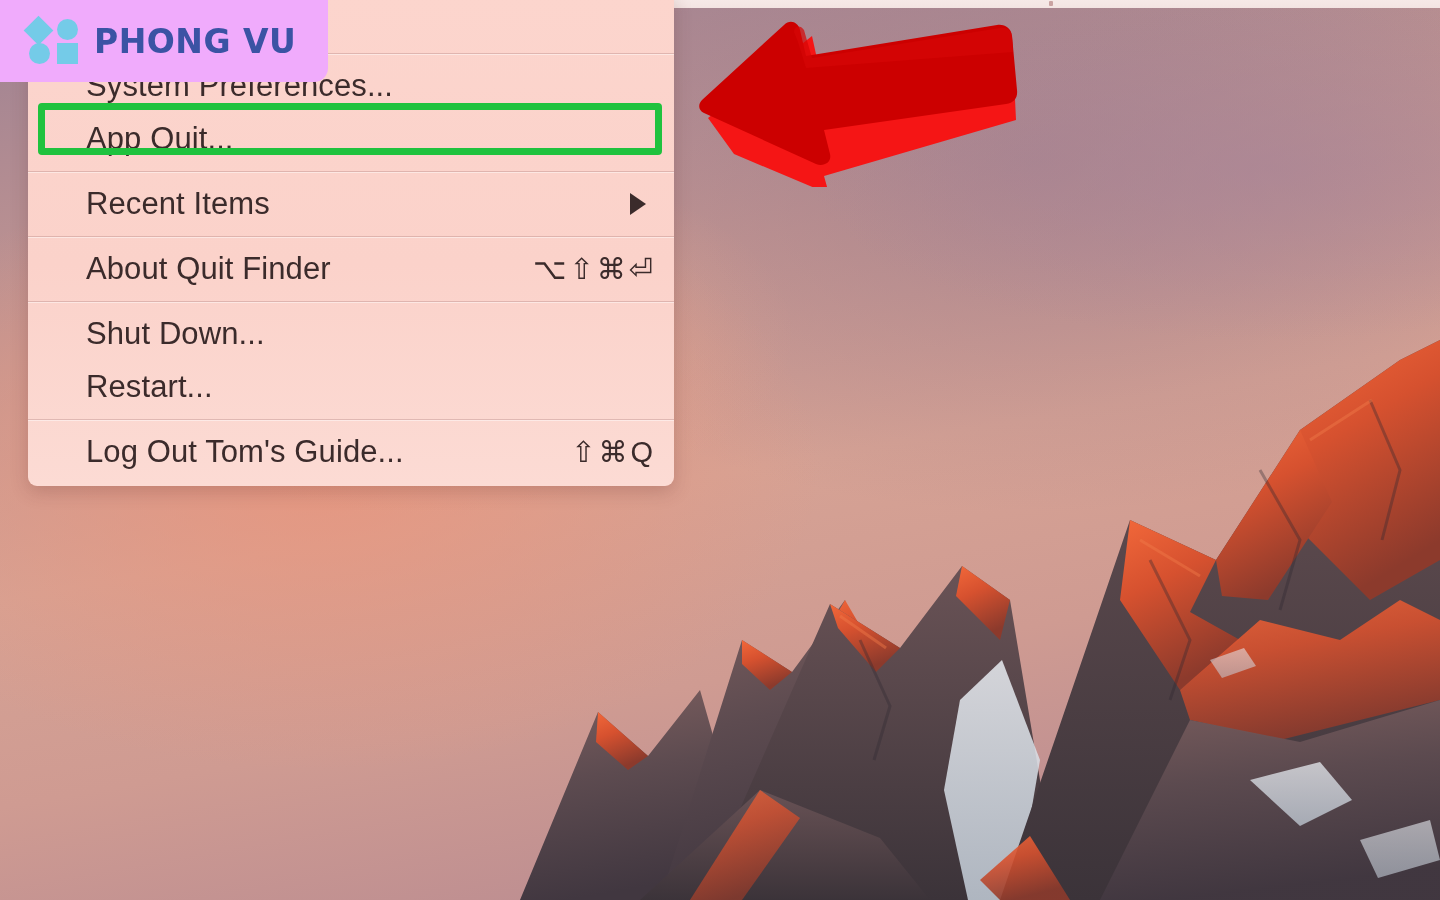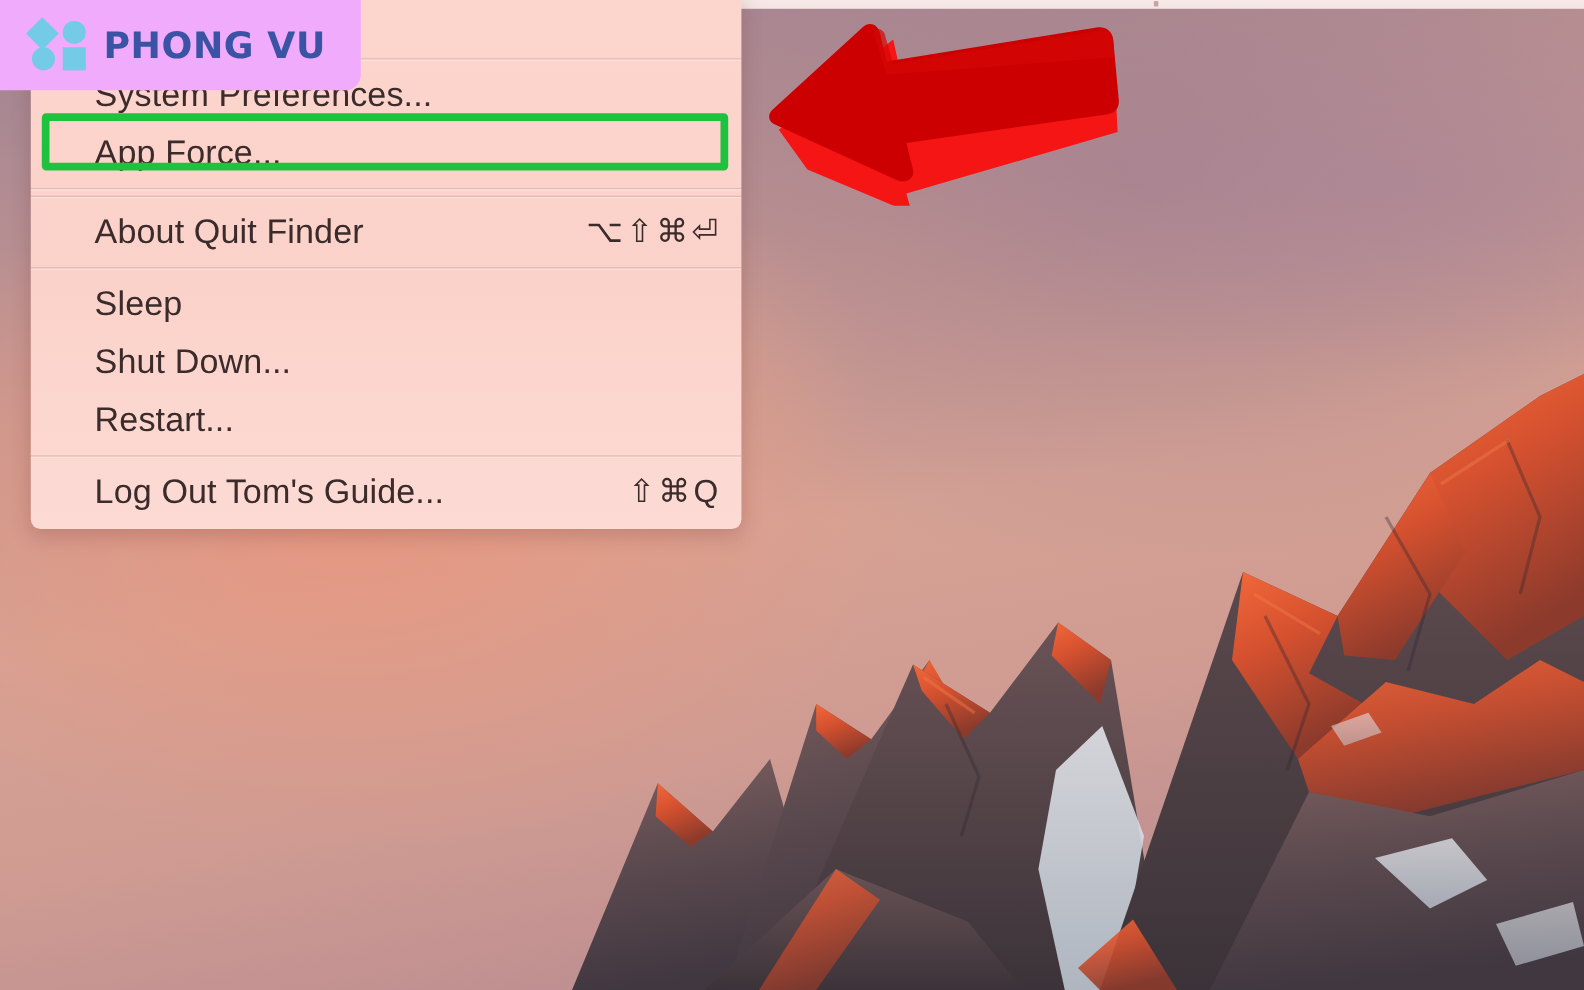--- a/index.html
+++ b/index.html
@@ -272,40 +272,40 @@
     </div>
 
     <div class="menu-sep"></div>
 
     <div class="menu-item">
       <span class="label">System Preferences...</span>
       <span class="shortcut"></span>
     </div>
 
     <div class="menu-item">
-      <span class="label">App Force...</span>
-      <span class="shortcut"></span>
-    </div>
-
-    <div class="menu-sep"></div>
-
+      <span class="label">App Quit...</span>
+      <span class="shortcut"></span>
+    </div>
+
+    <div class="menu-sep"></div>
+
+    <div class="menu-item">
+      <span class="label">Recent Items</span>
+      <span class="submenu-arrow"></span>
+    </div>
 
     <div class="menu-sep"></div>
 
     <div class="menu-item">
       <span class="label">About Quit Finder</span>
       <span class="shortcut">⌥⇧⌘⏎</span>
     </div>
 
     <div class="menu-sep"></div>
 
-    <div class="menu-item">
-      <span class="label">Sleep</span>
-      <span class="shortcut"></span>
-    </div>
 
     <div class="menu-item">
       <span class="label">Shut Down...</span>
       <span class="shortcut"></span>
     </div>
 
     <div class="menu-item">
       <span class="label">Restart...</span>
       <span class="shortcut"></span>
     </div>

